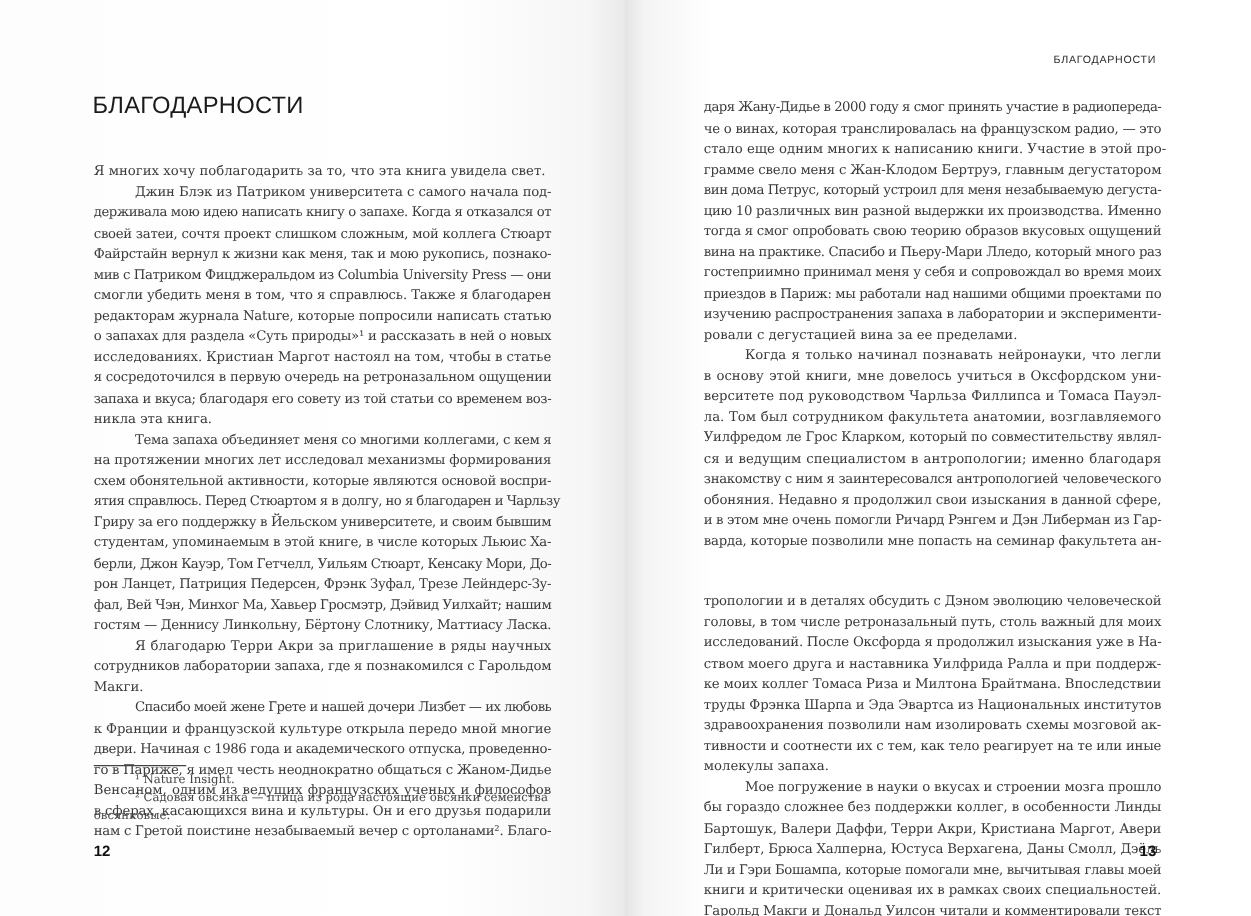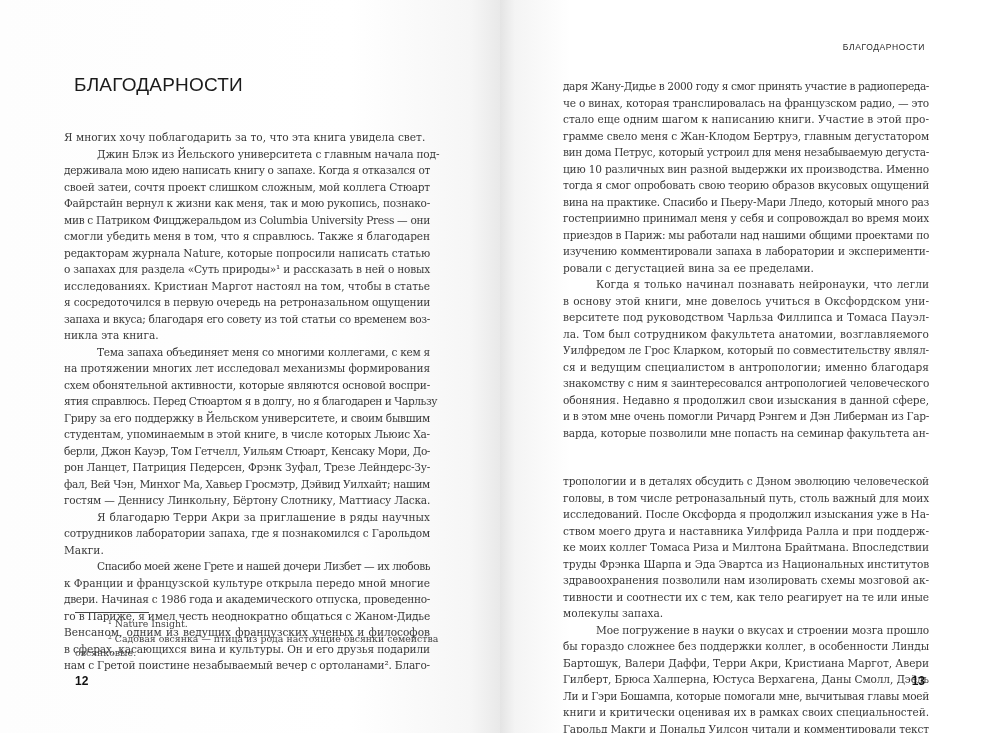--- a/index.html
+++ b/index.html
@@ -32,21 +32,21 @@
       color:#2a2a2a; margin:0;
     }
     .body-text {
       position:absolute;
       width:366px;
       font-size:10.6px;
       line-height:16.5px;
       text-align:justify;
       margin:0;
     }
-    .page-left .body-text { left:64px; top:129px; }
+    .page-left .body-text { left:75px; top:129px; }
     .page-right .body-text { left:559px; top:78px; left:39px; width:366px; }
     .body-text .line { display:block; text-align:justify; text-align-last:justify; white-space:nowrap; }
     .body-text .line.last { text-align-last:left; }
     .body-text .line.indent { padding-left:33px; }
     .footnote-rule {
       position:absolute; left:75px; top:612px; width:74px; height:0;
       border-top:1px solid #444;
     }
     .footnotes {
       position:absolute; left:75px; top:617px; width:366px;
@@ -63,21 +63,21 @@
     .page-right .page-number { right:76px; }
   </style>
 </head>
 <body>
 
 <div class="spread">
   <div class="page page-left">
     <h1 class="chapter-title">БЛАГОДАРНОСТИ</h1>
     <div class="body-text" id="left-body">
         <span class="line last" style="display: block;">Я многих хочу поблагодарить за то, что эта книга увидела свет.</span>
-        <span class="line indent" style="display: block; letter-spacing: -0.176339px;">Джин Блэк из Йельского университета с главным начала под-</span>
+        <span class="line indent" style="display: block; letter-spacing: -0.176339px;">Джин Блэк из Патриком университета с самого начала под-</span>
         <span class="line" style="display: block; letter-spacing: -0.346436px;">держивала мою идею написать книгу о запахе. Когда я отказался от</span>
         <span class="line" style="display: block; letter-spacing: -0.215676px;">своей затеи, сочтя проект слишком сложным, мой коллега Стюарт</span>
         <span class="line" style="display: block; letter-spacing: -0.261657px;">Файрстайн вернул к жизни как меня, так и мою рукопись, познако-</span>
         <span class="line" style="display: block; letter-spacing: -0.316964px;">мив с Патриком Фицджеральдом из Columbia University Press — они</span>
         <span class="line" style="display: block; letter-spacing: -0.0924899px;">смогли убедить меня в том, что я справлюсь. Также я благодарен</span>
         <span class="line" style="display: block; letter-spacing: -0.139063px;">редакторам журнала Nature, которые попросили написать статью</span>
         <span class="line" style="display: block; letter-spacing: -0.206787px;">о запахах для раздела «Суть природы»¹ и рассказать в ней о новых</span>
         <span class="line" style="display: block; letter-spacing: -0.0397029px;">исследованиях. Кристиан Маргот настоял на том, чтобы в статье</span>
         <span class="line" style="display: block; letter-spacing: -0.187756px;">я  сосредоточился в первую очередь на ретроназальном ощущении</span>
         <span class="line" style="display: block; letter-spacing: -0.314132px;">запаха и вкуса; благодаря его совету из той статьи со временем воз-</span>
@@ -109,29 +109,29 @@
         <div class="fn indent">² Садовая овсянка — птица из рода настоящие овсянки семейства</div>
         <div class="fn">овсянковые.</div>
       </div>
     <div class="page-number">12</div>
   </div>
   <div class="page page-right">
     <div class="running-head">БЛАГОДАРНОСТИ</div>
     <div class="body-text" id="right-body" style="left: 63px;">
         <span class="line" style="display: block; letter-spacing: -0.407452px;">даря Жану-Дидье в 2000 году я смог принять участие в радиопереда-</span>
         <span class="line" style="display: block; letter-spacing: -0.217014px;">че о винах, которая транслировалась на французском радио, — это</span>
-        <span class="line" style="display: block; letter-spacing: -0.00677083px;">стало еще одним шагом к написанию книги. Участие в этой про-</span>
+        <span class="line" style="display: block; letter-spacing: -0.00677083px;">стало еще одним многих к написанию книги. Участие в этой про-</span>
         <span class="line" style="display: block; letter-spacing: -0.15625px;">грамме свело меня с Жан-Клодом Бертруэ, главным дегустатором</span>
         <span class="line" style="display: block; letter-spacing: -0.342758px;">вин дома Петрус, который устроил для меня незабываемую дегуста-</span>
         <span class="line" style="display: block; letter-spacing: -0.202865px;">цию 10 различных вин разной выдержки их производства. Именно</span>
         <span class="line" style="display: block; letter-spacing: -0.195441px;">тогда я смог опробовать свою теорию образов вкусовых ощущений</span>
         <span class="line" style="display: block; letter-spacing: -0.338542px;">вина на практике. Спасибо и Пьеру-Мари Лледо, который много раз</span>
         <span class="line" style="display: block; letter-spacing: -0.248975px;">гостеприимно принимал меня у себя и сопровождал во время моих</span>
         <span class="line" style="display: block; letter-spacing: -0.296354px;">приездов в Париж: мы работали над нашими общими проектами по</span>
-        <span class="line" style="display: block; letter-spacing: -0.241547px;">изучению комментировали запаха в лаборатории и эксперименти-</span>
+        <span class="line" style="display: block; letter-spacing: -0.241547px;">изучению распространения запаха в лаборатории и эксперименти-</span>
         <span class="line last" style="display: block;">ровали с дегустацией вина за ее пределами.</span>
         <span class="line indent" style="display: block;">Когда я только начинал познавать нейронауки, что легли</span>
         <span class="line" style="display: block;">в основу этой книги, мне довелось учиться в Оксфордском уни-</span>
         <span class="line" style="display: block;">верситете под руководством Чарльза Филлипса и Томаса Пауэл-</span>
         <span class="line" style="display: block;">ла. Том был сотрудником факультета анатомии, возглавляемого</span>
         <span class="line" style="display: block; letter-spacing: -0.17751px;">Уилфредом ле Грос Кларком, который по совместительству являл-</span>
         <span class="line" style="display: block;">ся и ведущим специалистом в антропологии; именно благодаря</span>
         <span class="line" style="display: block; letter-spacing: -0.266885px;">знакомству с ним я заинтересовался антропологией человеческого</span>
         <span class="line" style="display: block; letter-spacing: -0.0895833px;">обоняния. Недавно я продолжил свои изыскания в данной сфере,</span>
         <span class="line" style="display: block; letter-spacing: -0.292659px;">и в этом мне очень помогли Ричард Рэнгем и Дэн Либерман из Гар-</span>

